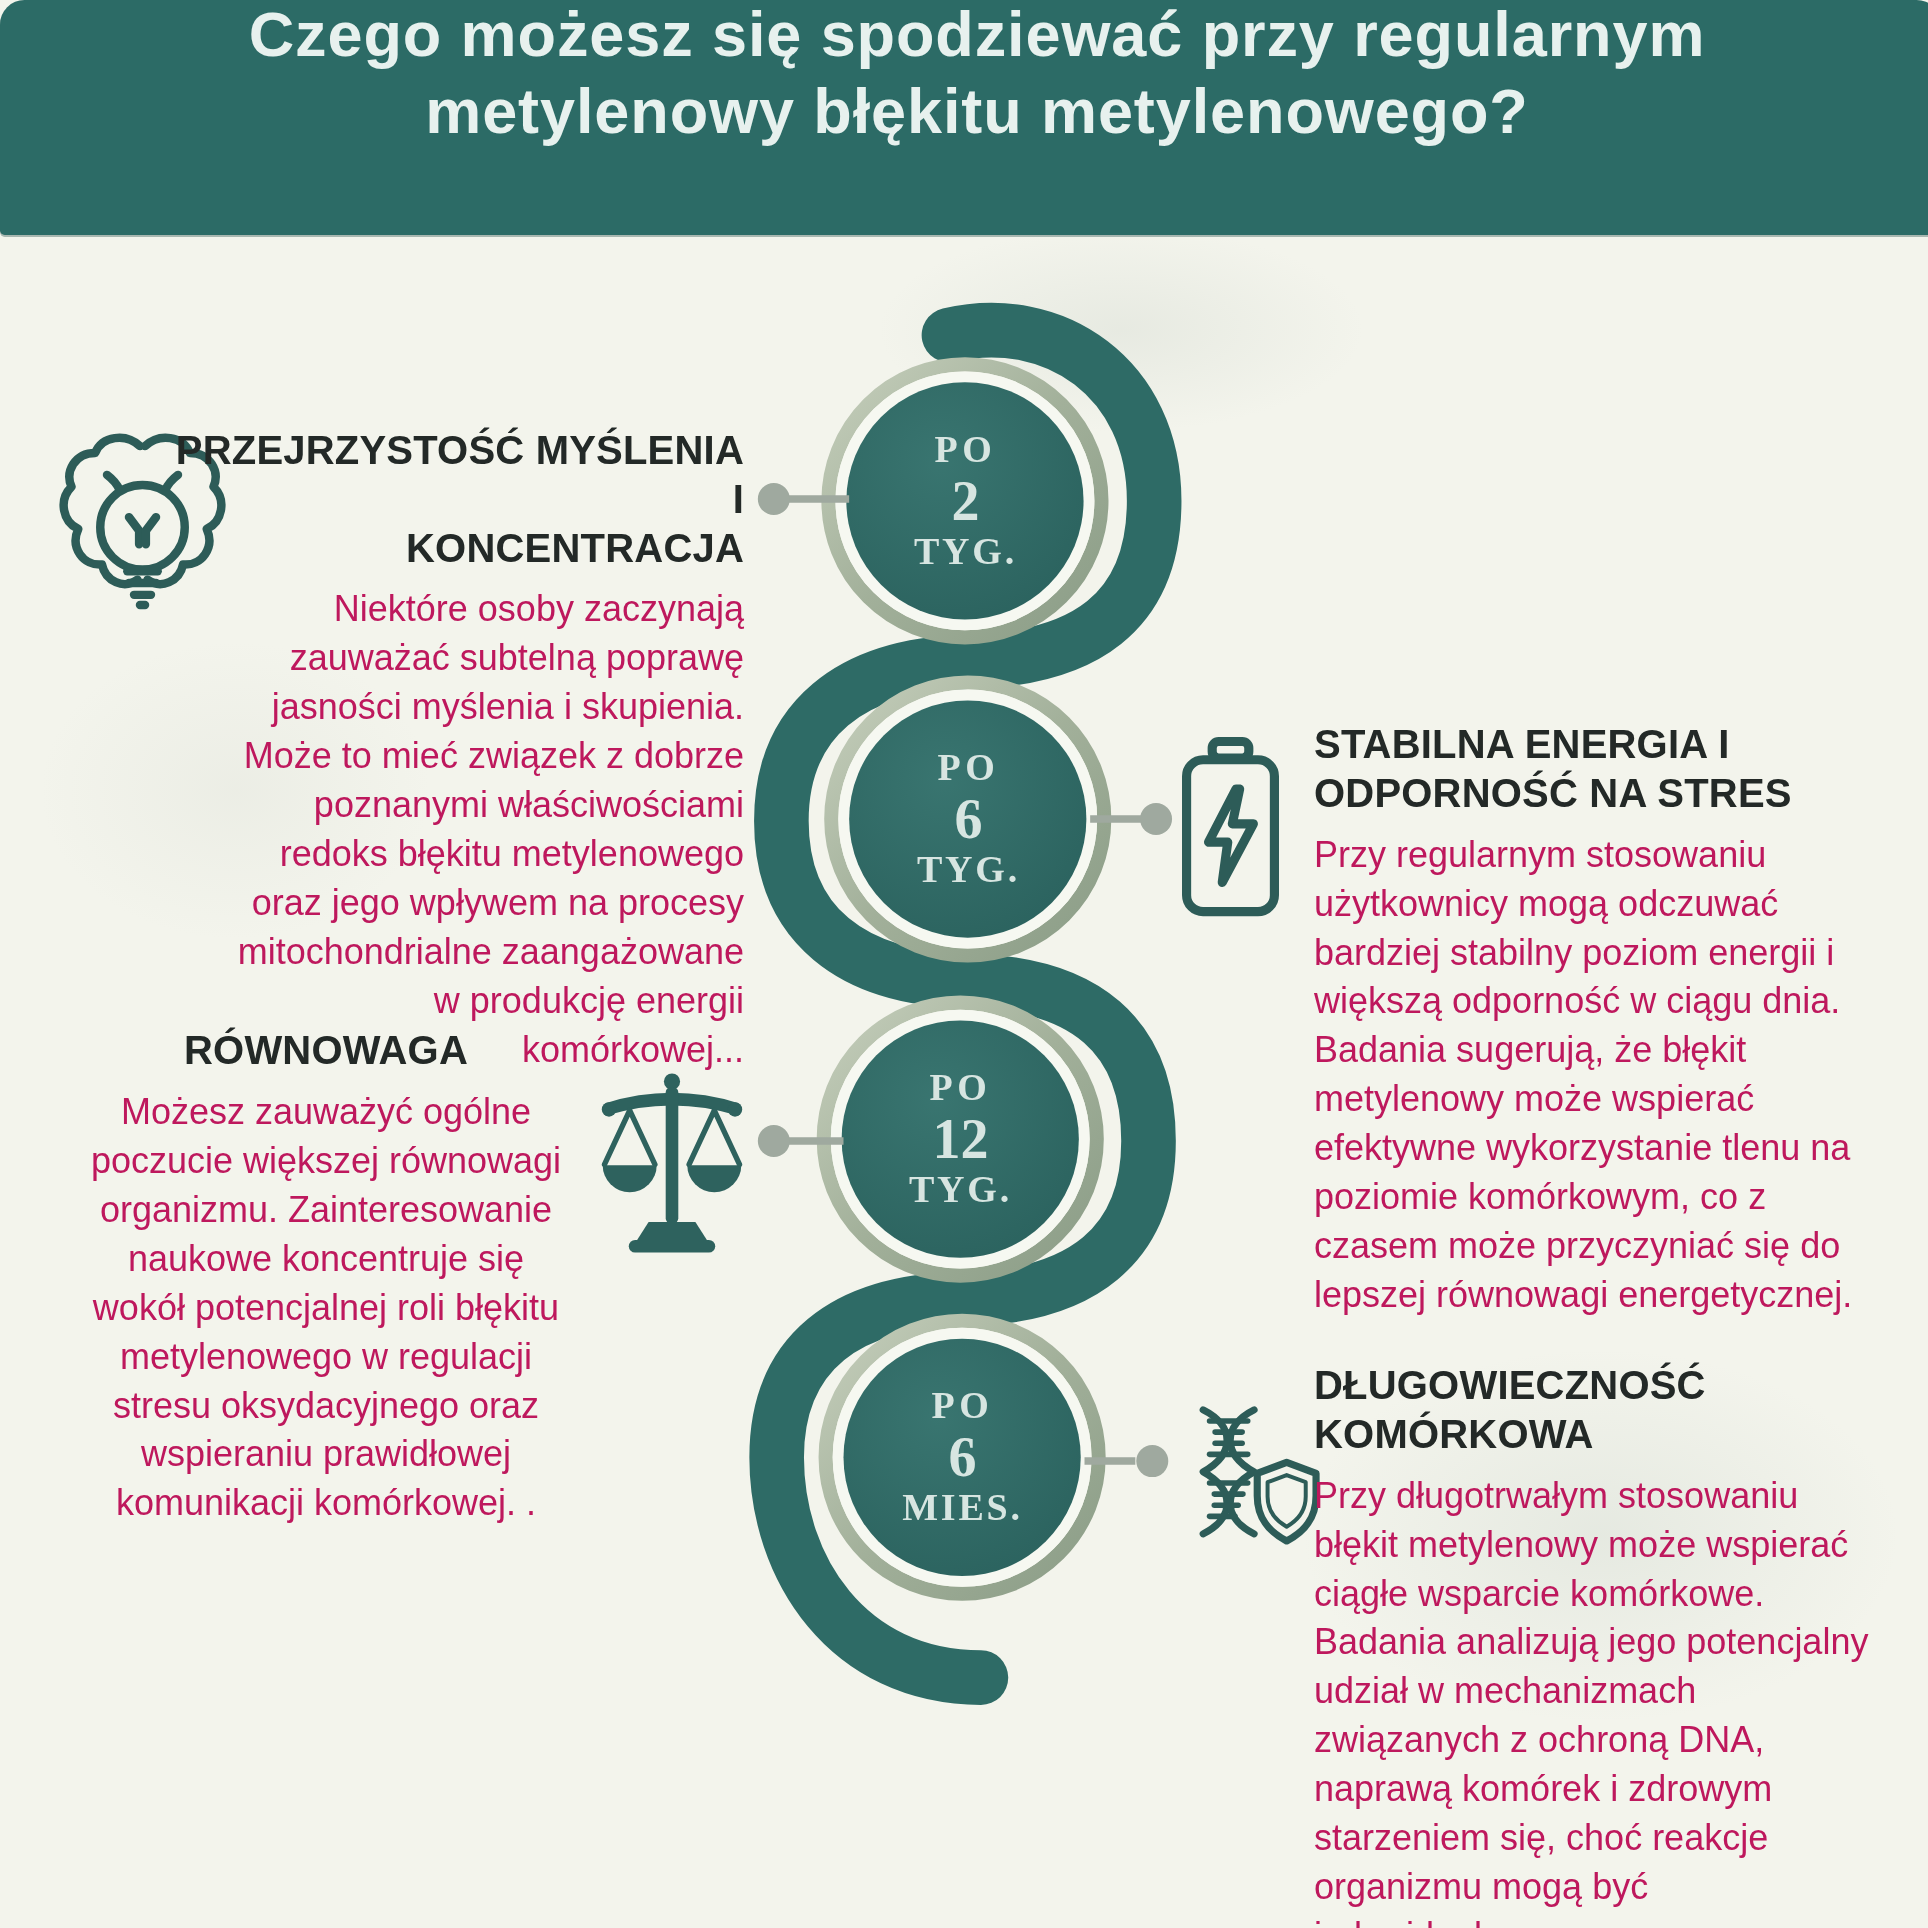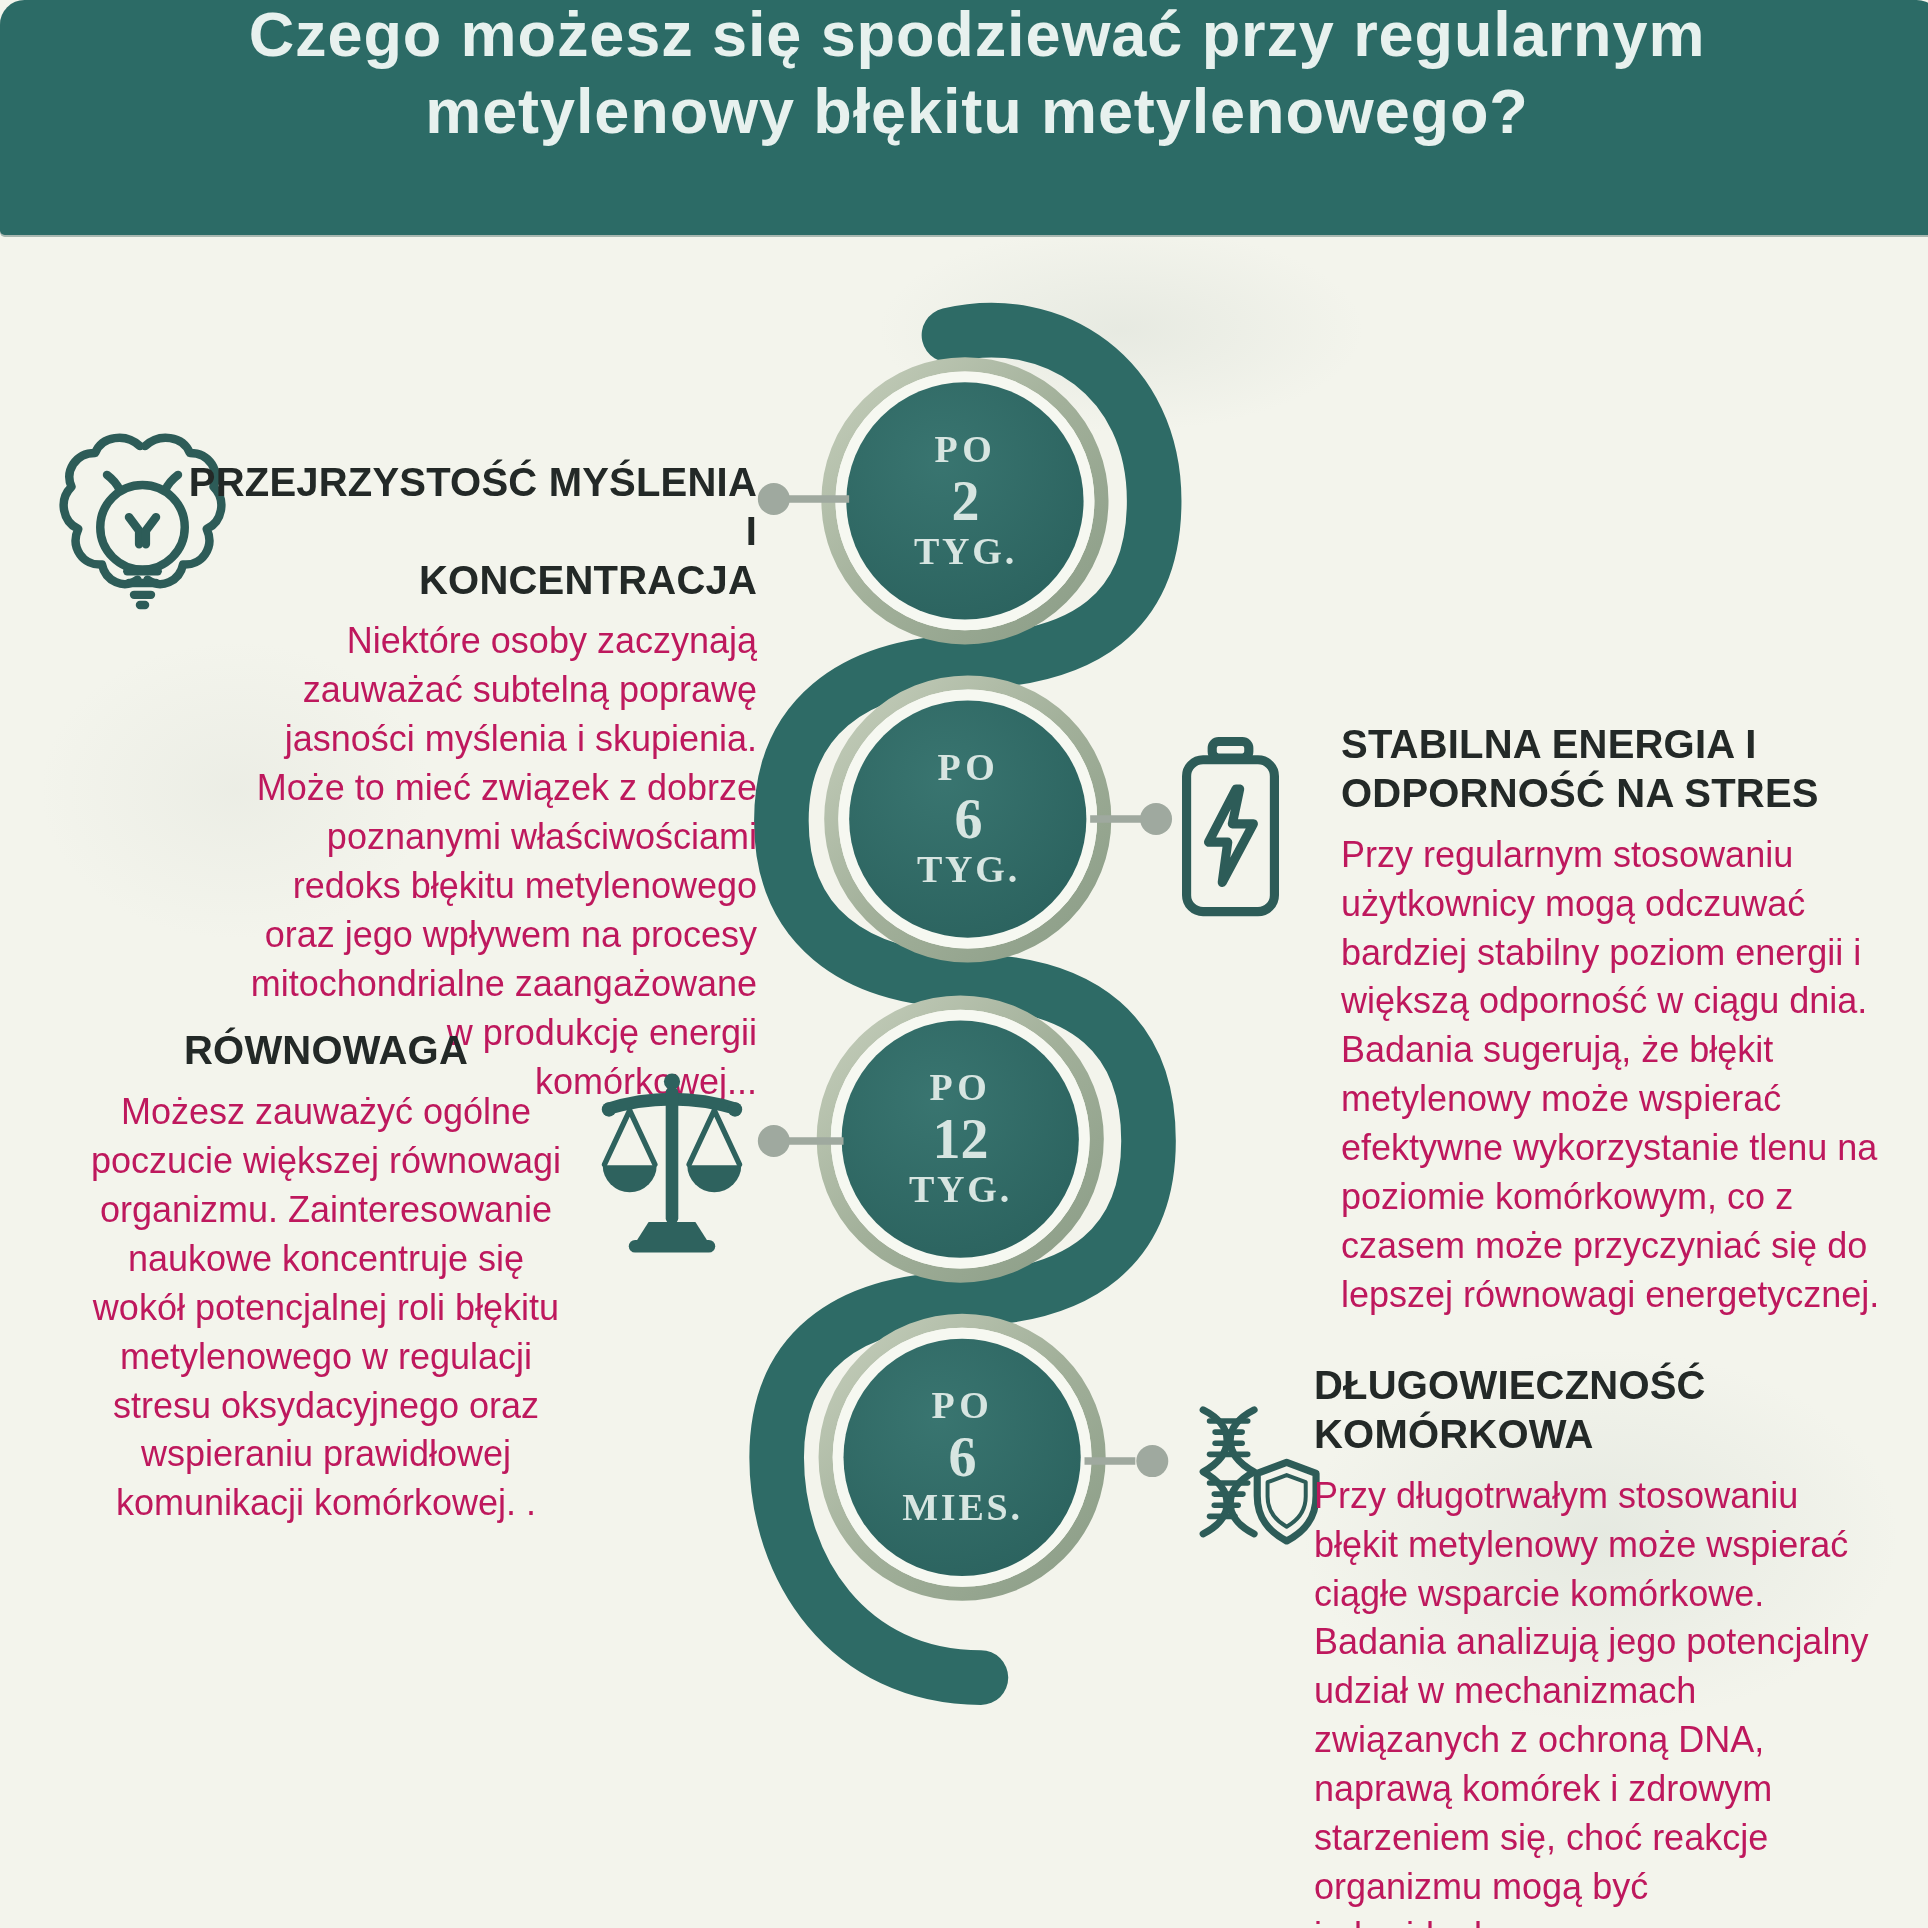--- a/index.html
+++ b/index.html
@@ -145,21 +145,21 @@
       <path d="M142 56 C134 62 130 67 127 74"></path>
       <circle cx="100" cy="118" r="50" fill="#f3f4ec"></circle>
       <path d="M84 106 L96 122 L96 138"></path>
       <path d="M116 106 L104 122 L104 138"></path>
       <path d="M82 170 H118"></path>
       <path d="M84 184 H116"></path>
       <path d="M90 198 H110"></path>
       <path d="M97 210 H103"></path>
     </g>
   </svg>
-  <div class="section align-right" style="left:173px;top:426px;width:584px;margin-top:32px;">
+  <div class="section align-right" style="left:160px;top:426px;width:584px;">
     <div class="sec-title">PRZEJRZYSTOŚĆ MYŚLENIA I</div>
     <div class="sec-title">KONCENTRACJA</div>
     <div class="sec-body">Niektóre osoby zaczynają
 zauważać subtelną poprawę
 jasności myślenia i skupienia.
 Może to mieć związek z dobrze
 poznanymi właściwościami
 redoks błękitu metylenowego
 oraz jego wpływem na procesy
 mitochondrialne zaangażowane
@@ -197,21 +197,21 @@
     </g>
   </svg>
 
   <svg class="icon" style="left:1175px;top:736px;" width="111" height="183" viewBox="0 0 120 200">
     <g fill="none" stroke="#2d5c58" stroke-width="10" stroke-linecap="round" stroke-linejoin="round">
       <rect x="40" y="6" width="40" height="18" rx="7"></rect>
       <rect x="12" y="26" width="96" height="166" rx="18"></rect>
       <path d="M66 58 L36 116 L57 116 L51 160 L85 96 L62 96 L70 58 Z"></path>
     </g>
   </svg>
-  <div class="section align-left" style="left:1314px;top:720px;width:570px;margin-left:27px;">
+  <div class="section align-left" style="left:1314px;top:720px;width:570px;">
     <div class="sec-title">STABILNA ENERGIA I</div>
     <div class="sec-title">ODPORNOŚĆ NA STRES</div>
     <div class="sec-body">Przy regularnym stosowaniu
 użytkownicy mogą odczuwać
 bardziej stabilny poziom energii i
 większą odporność w ciągu dnia.
 Badania sugerują, że błękit
 metylenowy może wspierać
 efektywne wykorzystanie tlenu na
 poziomie komórkowym, co z

